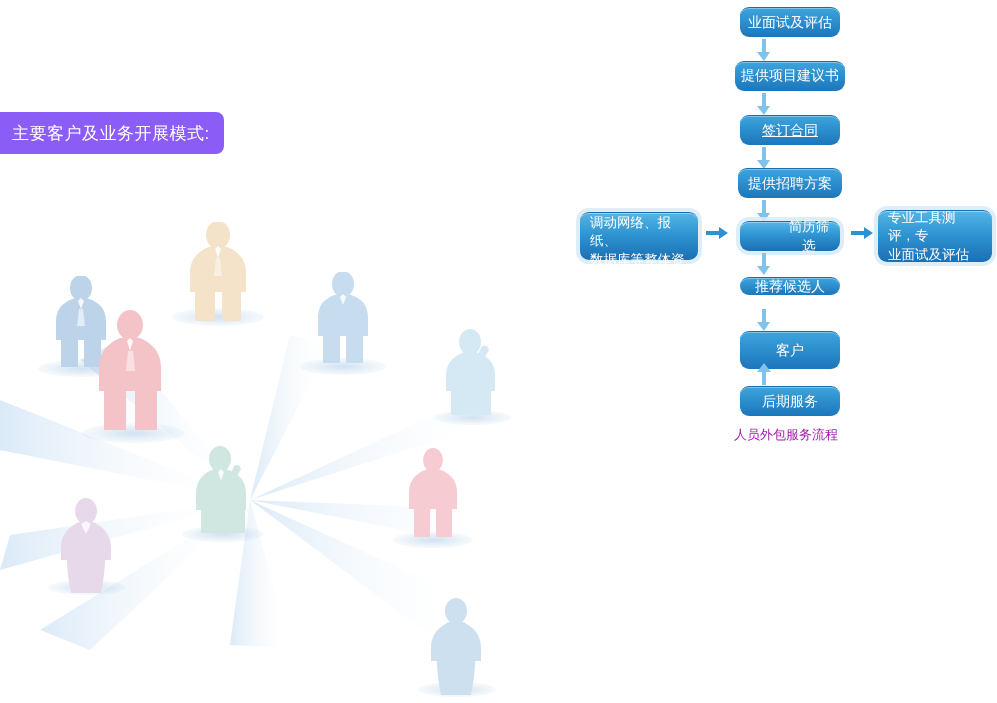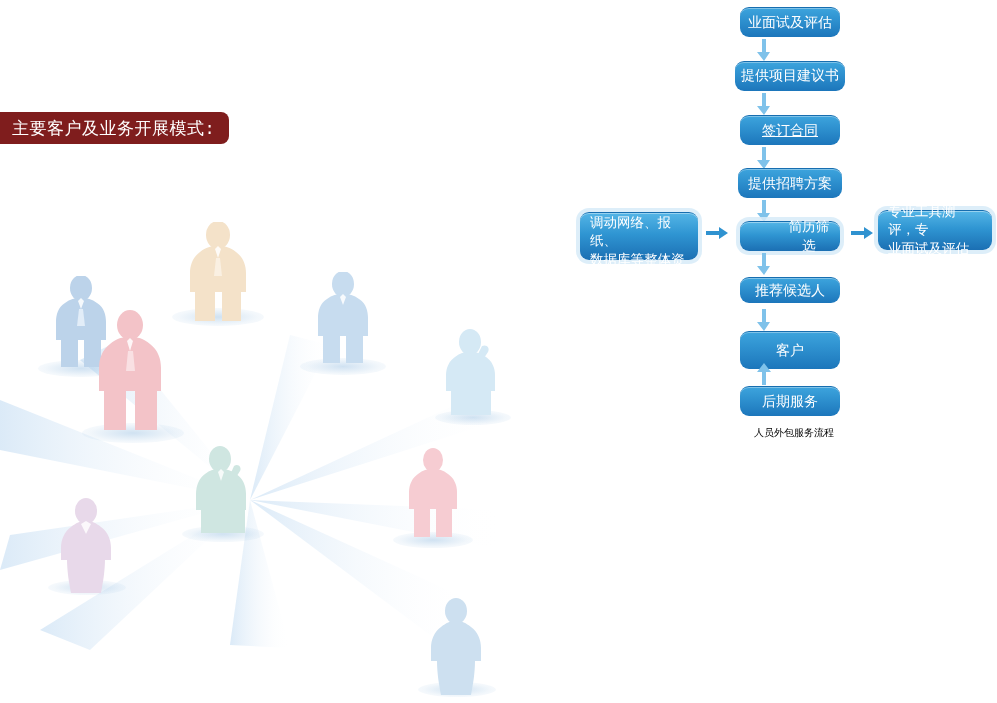--- a/index.html
+++ b/index.html
@@ -3,26 +3,26 @@
 <meta charset="utf-8">
 <style>
   html,body{margin:0;padding:0;}
   body{
     width:997px;height:703px;background:#ffffff;overflow:hidden;position:relative;
     font-family:"Liberation Sans","DejaVu Sans",sans-serif;
   }
 
   
   #title-badge{
-    position:absolute;left:0;top:112px;height:32px;
+    position:absolute;left:0;top:112px;height:42px;
     display:flex;align-items:center;
     padding:0 14px 0 12px;
-    background:#7f1d1d;
+    background:#8b5cf6;
     border-radius:0 8px 8px 0;
-    color:#ffffff;font-size:17px;letter-spacing:.5px;white-space:nowrap;font-family:Liberation Mono, monospace;
+    color:#ffffff;font-size:17px;letter-spacing:.5px;white-space:nowrap;
   }
 
   
   #illustration{position:absolute;left:0;top:250px;width:510px;height:453px;}
   .rays{position:absolute;left:0;top:0;width:510px;height:400px;}
   .person{position:absolute;}
   .person svg{display:block;}
   .shadow{
     position:absolute;border-radius:50%;
     background:radial-gradient(ellipse at center,rgba(150,190,225,.45) 0%,rgba(150,190,225,.12) 60%,rgba(255,255,255,0) 100%);
@@ -41,21 +41,21 @@
   }
   .node.wide{
     font-size:13.5px;justify-content:flex-start;padding:0 10px;text-align:left;
     background:linear-gradient(180deg,#54b5e6 0%,#2f95d2 45%,#1b6fb3 100%);
     box-shadow:0 0 0 4px rgba(215,235,248,.85),inset 0 1px 0 rgba(255,255,255,.4);
   }
   .node.wide.center{justify-content:center;text-align:center;padding-left:48px;}
   .arrow-d,.arrow-u{position:absolute;width:14px;}
   .arrow-d svg,.arrow-u svg,.arrow-r svg{display:block;}
   .arrow-r{position:absolute;}
-  #flow-caption{position:absolute;color:#000000;font-size:10px;margin-left:20px;}
+  #flow-caption{position:absolute;color:#a21caf;font-size:13px;}
 </style>
 </head>
 <body>
 
 <div id="title-badge">
   <span>主要客户及业务开展模式:</span>
 </div>
 
 <div id="illustration">
 
@@ -241,32 +241,32 @@
 
   <div class="node wide center" style="left:165px;top:221px;width:100px;height:30px;">
     <span>简历筛选</span>
   </div>
 
   <div class="arrow-r" style="left:276px;top:226px;">
     <svg width="22" height="14" viewBox="0 0 22 14">
         <path d="M0 5h13V1l9 6-9 6V9H0z" fill="#2f92d0"></path>
       </svg>
   </div>
-  <div class="node wide" style="left:303px;top:210px;width:114px;height:40px;">
+  <div class="node wide" style="left:303px;top:210px;width:114px;height:52px;">
     <span style="white-space:pre-line;">专业工具测评，专
 业面试及评估</span>
   </div>
 
   <div class="arrow-d" style="left:182px;top:253px;">
     <svg width="14" height="22" viewBox="0 0 14 22">
         <path d="M5 0h4v13h4L7 22 0 13h5z" fill="#7fc2ea"></path>
       </svg>
   </div>
 
-  <div class="node" style="left:165px;top:277px;width:100px;height:26px;">
+  <div class="node" style="left:165px;top:277px;width:100px;height:18px;">
     <span>推荐候选人</span>
   </div>
   <div class="arrow-d" style="left:182px;top:309px;">
     <svg width="14" height="22" viewBox="0 0 14 22">
         <path d="M5 0h4v13h4L7 22 0 13h5z" fill="#7fc2ea"></path>
       </svg>
   </div>
 
   <div class="node" style="left:165px;top:331px;width:100px;height:38px;">
     <span>客户</span>

